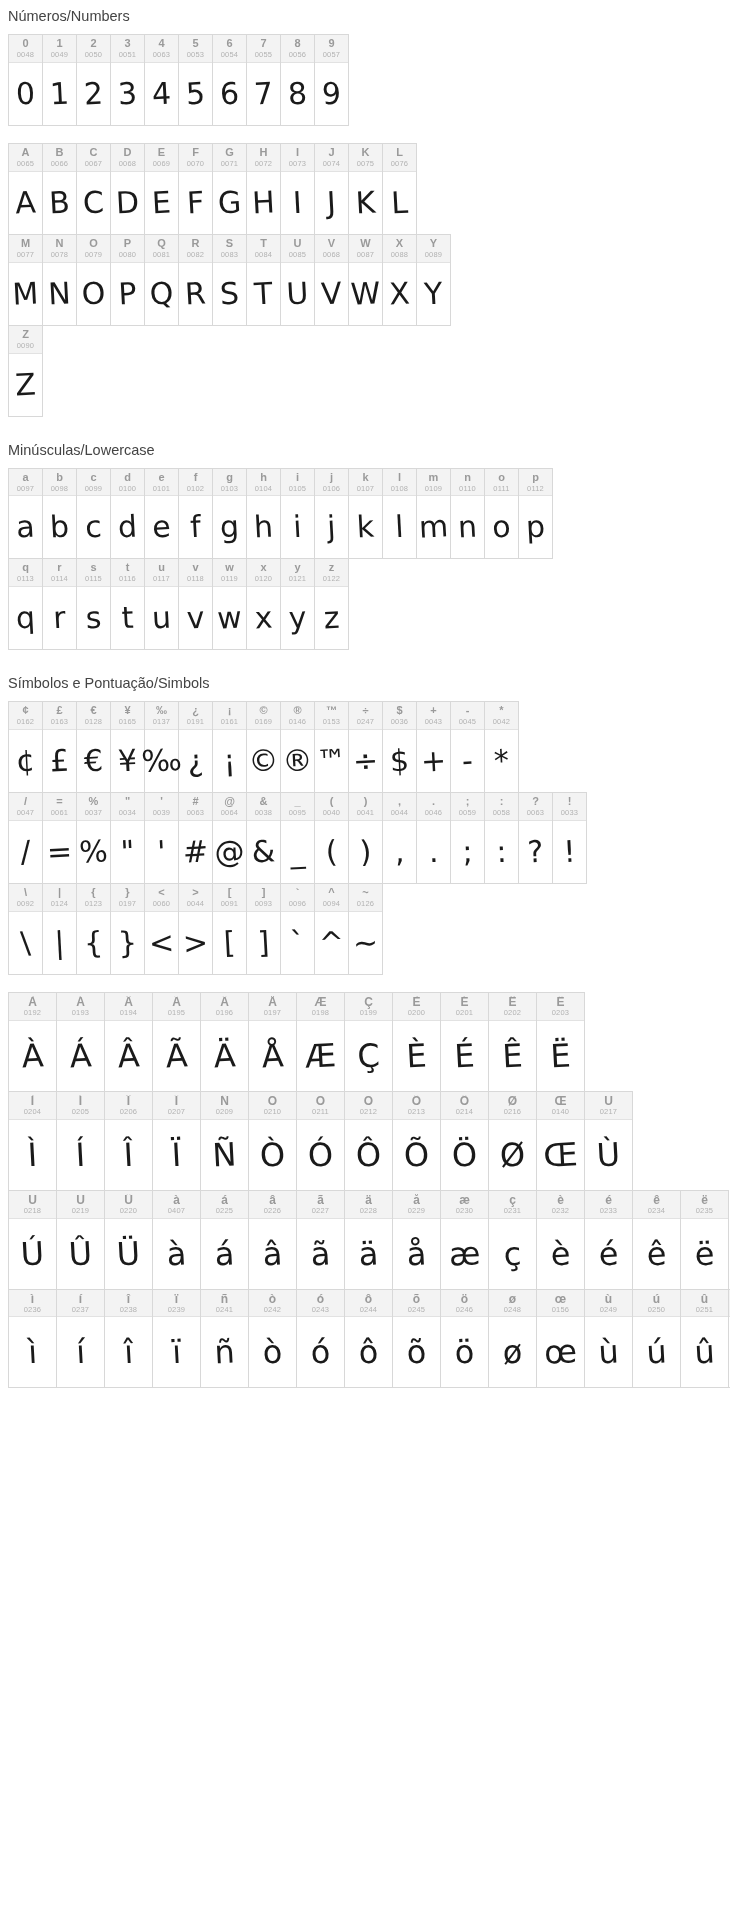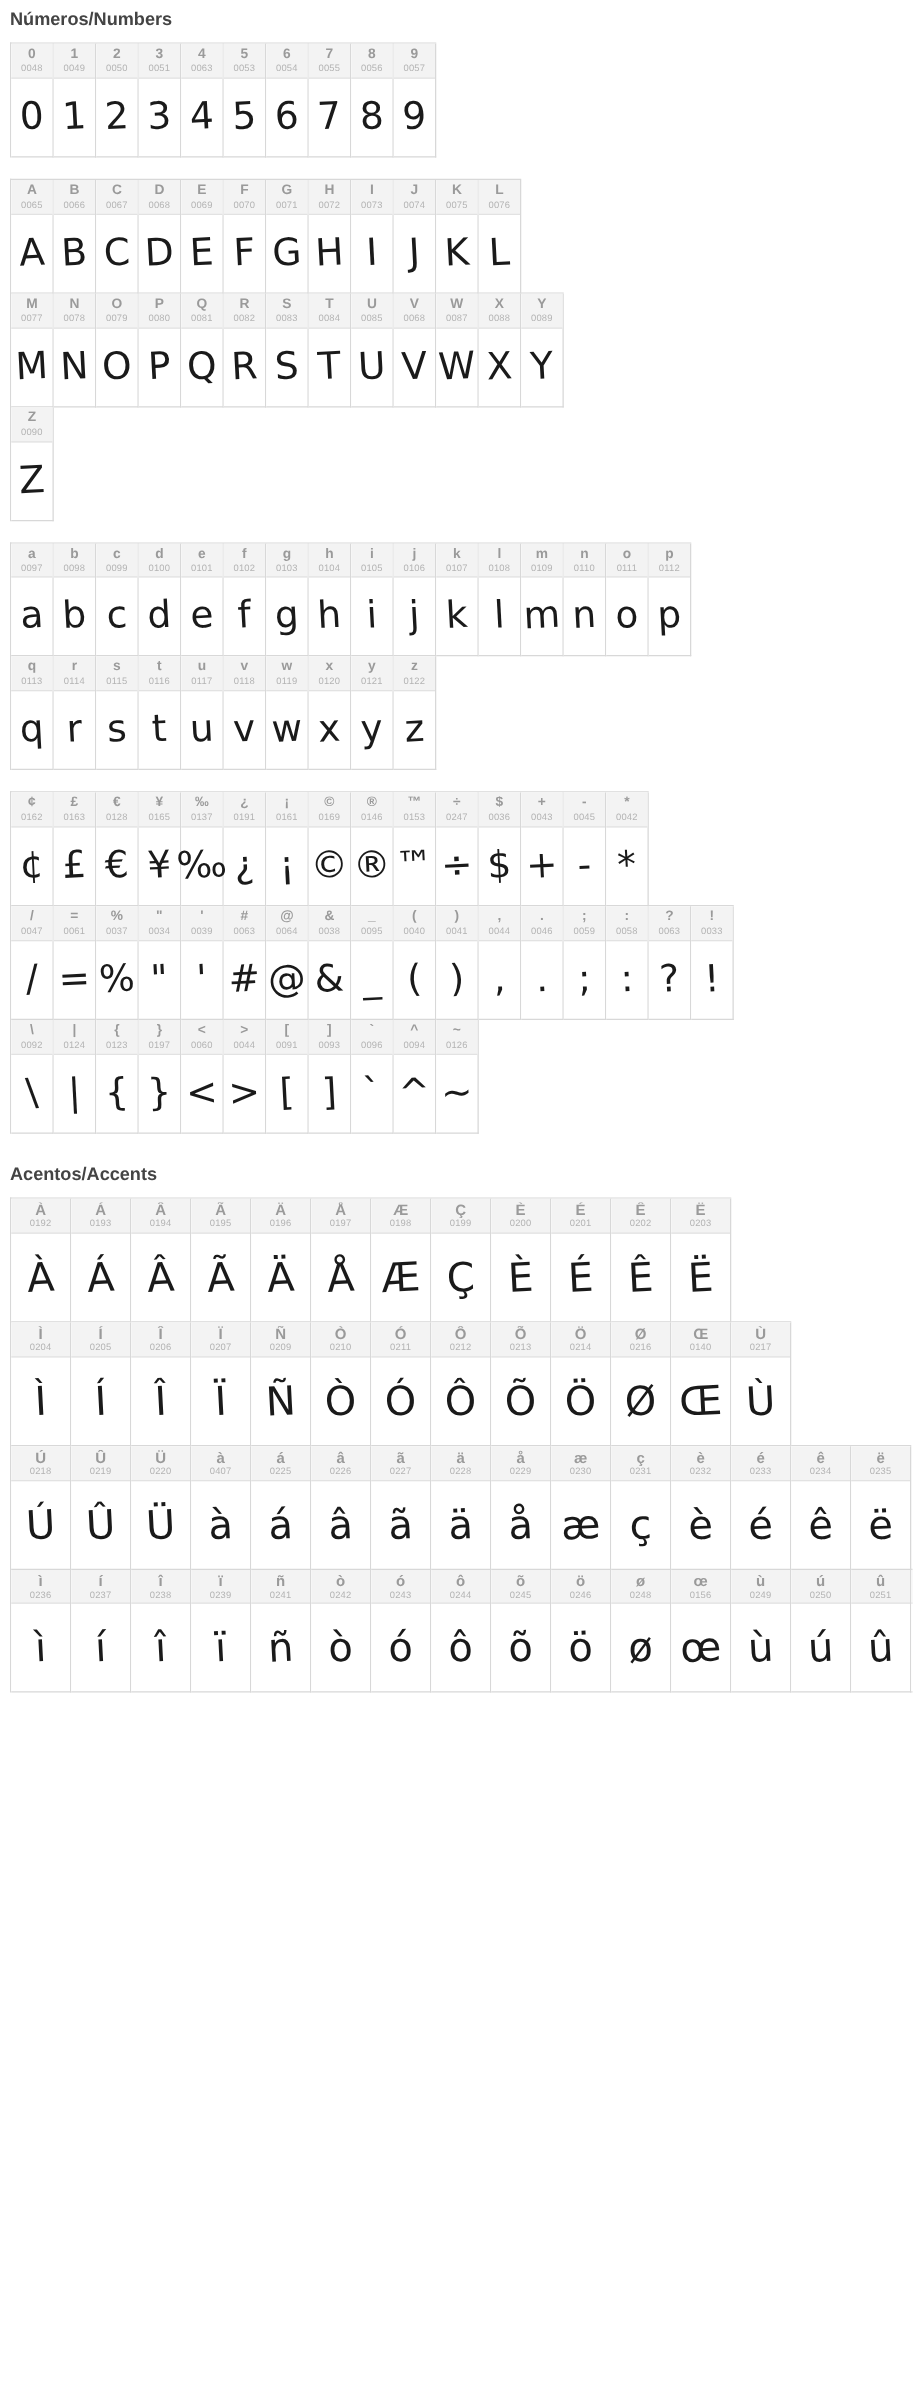--- a/index.html
+++ b/index.html
@@ -18,21 +18,21 @@
     padding: 0 0 0 0;
   }
   .section {
     margin: 0 0 18px 0;
   }
   .section-title {
     font-size: 14.5px;
     color: #444444;
     margin: 0 0 10px 8px;
     padding-top: 8px;
-    font-weight: bold;
+    font-weight: normal;
   }
   .rows {
     margin-left: 8px;
   }
   .glyph-row {
     display: flex;
     flex-wrap: nowrap;
     align-items: stretch;
     border-top: 1px solid #d8d8d8;
     border-left: 1px solid #d8d8d8;
@@ -353,20 +353,21 @@
               <div class="head">
                 <span class="chr">Z</span>
                 <span class="code">0090</span>
               </div>
               <div class="big">Z</div>
             </div>
           </div>
         </div>
       </div>
       <div class="section">
+        <div class="section-title">Minúsculas/Lowercase</div>
         <div class="rows">
           <div class="glyph-row">
             <div class="cell">
               <div class="head">
                 <span class="chr">a</span>
                 <span class="code">0097</span>
               </div>
               <div class="big">a</div>
             </div>
             <div class="cell">
@@ -543,20 +544,21 @@
               <div class="head">
                 <span class="chr">z</span>
                 <span class="code">0122</span>
               </div>
               <div class="big">z</div>
             </div>
           </div>
         </div>
       </div>
       <div class="section">
+        <div class="section-title">Símbolos e Pontuação/Simbols</div>
         <div class="rows">
           <div class="glyph-row">
             <div class="cell">
               <div class="head">
                 <span class="chr">¢</span>
                 <span class="code">0162</span>
               </div>
               <div class="big">¢</div>
             </div>
             <div class="cell">
@@ -854,21 +856,20 @@
               <div class="head">
                 <span class="chr">~</span>
                 <span class="code">0126</span>
               </div>
               <div class="big">~</div>
             </div>
           </div>
         </div>
       </div>
       <div class="section wide">
-        <div class="section-title">Acentos/Accents</div>
         <div class="rows">
           <div class="glyph-row">
             <div class="cell">
               <div class="head">
                 <span class="chr">À</span>
                 <span class="code">0192</span>
               </div>
               <div class="big">À</div>
             </div>
             <div class="cell">

